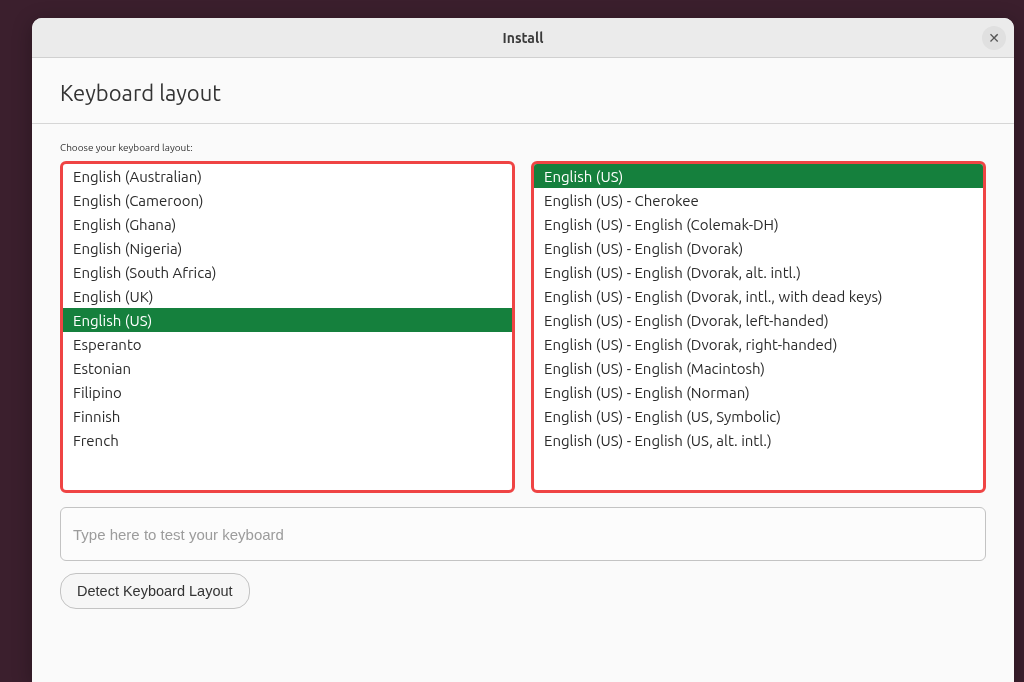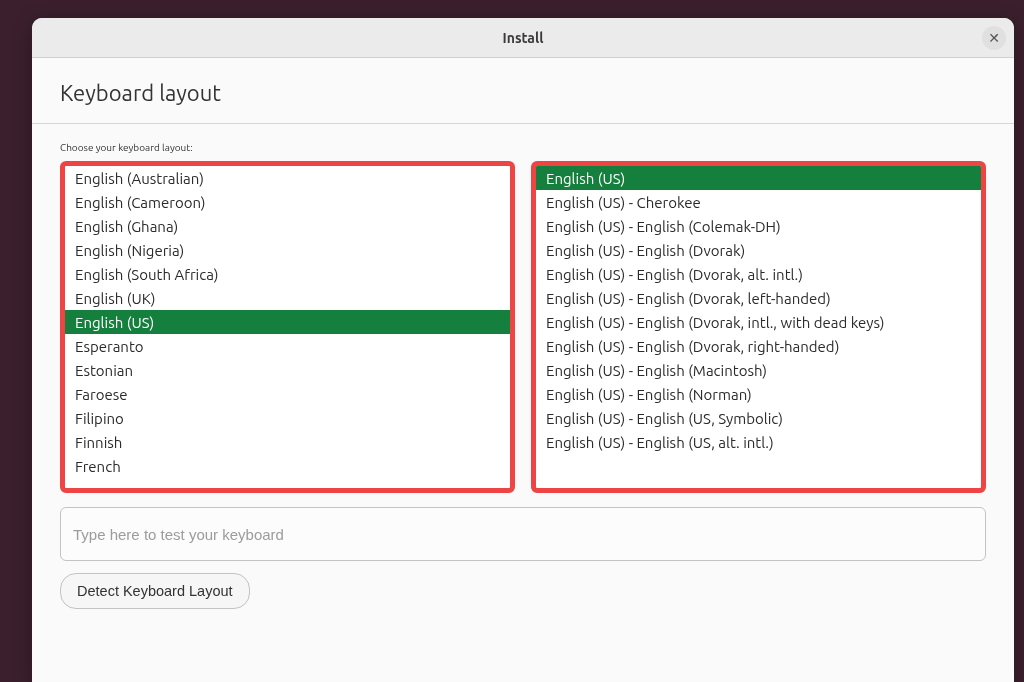--- a/index.html
+++ b/index.html
@@ -75,21 +75,21 @@
   color: #333;
   margin-bottom: 8px;
 }
 .lists {
   display: flex;
   gap: 16px;
   height: 332px;
 }
 .listbox {
   flex: 1;
-  border: 5px solid #ef4444;
+  border: 3px solid #ef4444;
   border-radius: 6px;
   background: #fff;
   overflow-y: auto;
   position: relative;
 }
 .listbox::-webkit-scrollbar { width: 10px; }
 .listbox::-webkit-scrollbar-thumb { background: #c0c0c0; border-radius: 5px; }
 .list-item {
   padding: 3.5px 10px;
   font-size: 15px;
@@ -155,33 +155,32 @@
       <div class="listbox" id="layout-listbox">
           <div class="list-item">English (Australian)</div>
           <div class="list-item">English (Cameroon)</div>
           <div class="list-item">English (Ghana)</div>
           <div class="list-item">English (Nigeria)</div>
           <div class="list-item">English (South Africa)</div>
           <div class="list-item">English (UK)</div>
           <div class="list-item selected">English (US)</div>
           <div class="list-item">Esperanto</div>
           <div class="list-item">Estonian</div>
-          <div class="list-item">Faroese</div>
           <div class="list-item">Filipino</div>
           <div class="list-item">Finnish</div>
           <div class="list-item">French</div>
         </div>
       <div class="listbox" id="variant-listbox">
           <div class="list-item selected">English (US)</div>
           <div class="list-item">English (US) - Cherokee</div>
           <div class="list-item">English (US) - English (Colemak-DH)</div>
           <div class="list-item">English (US) - English (Dvorak)</div>
           <div class="list-item">English (US) - English (Dvorak, alt. intl.)</div>
+          <div class="list-item">English (US) - English (Dvorak, intl., with dead keys)</div>
           <div class="list-item">English (US) - English (Dvorak, left-handed)</div>
-          <div class="list-item">English (US) - English (Dvorak, intl., with dead keys)</div>
           <div class="list-item">English (US) - English (Dvorak, right-handed)</div>
           <div class="list-item">English (US) - English (Macintosh)</div>
           <div class="list-item">English (US) - English (Norman)</div>
           <div class="list-item">English (US) - English (US, Symbolic)</div>
           <div class="list-item">English (US) - English (US, alt. intl.)</div>
         </div>
     </div>
 
     <input type="text" class="test-input" placeholder="Type here to test your keyboard" style="">
 

